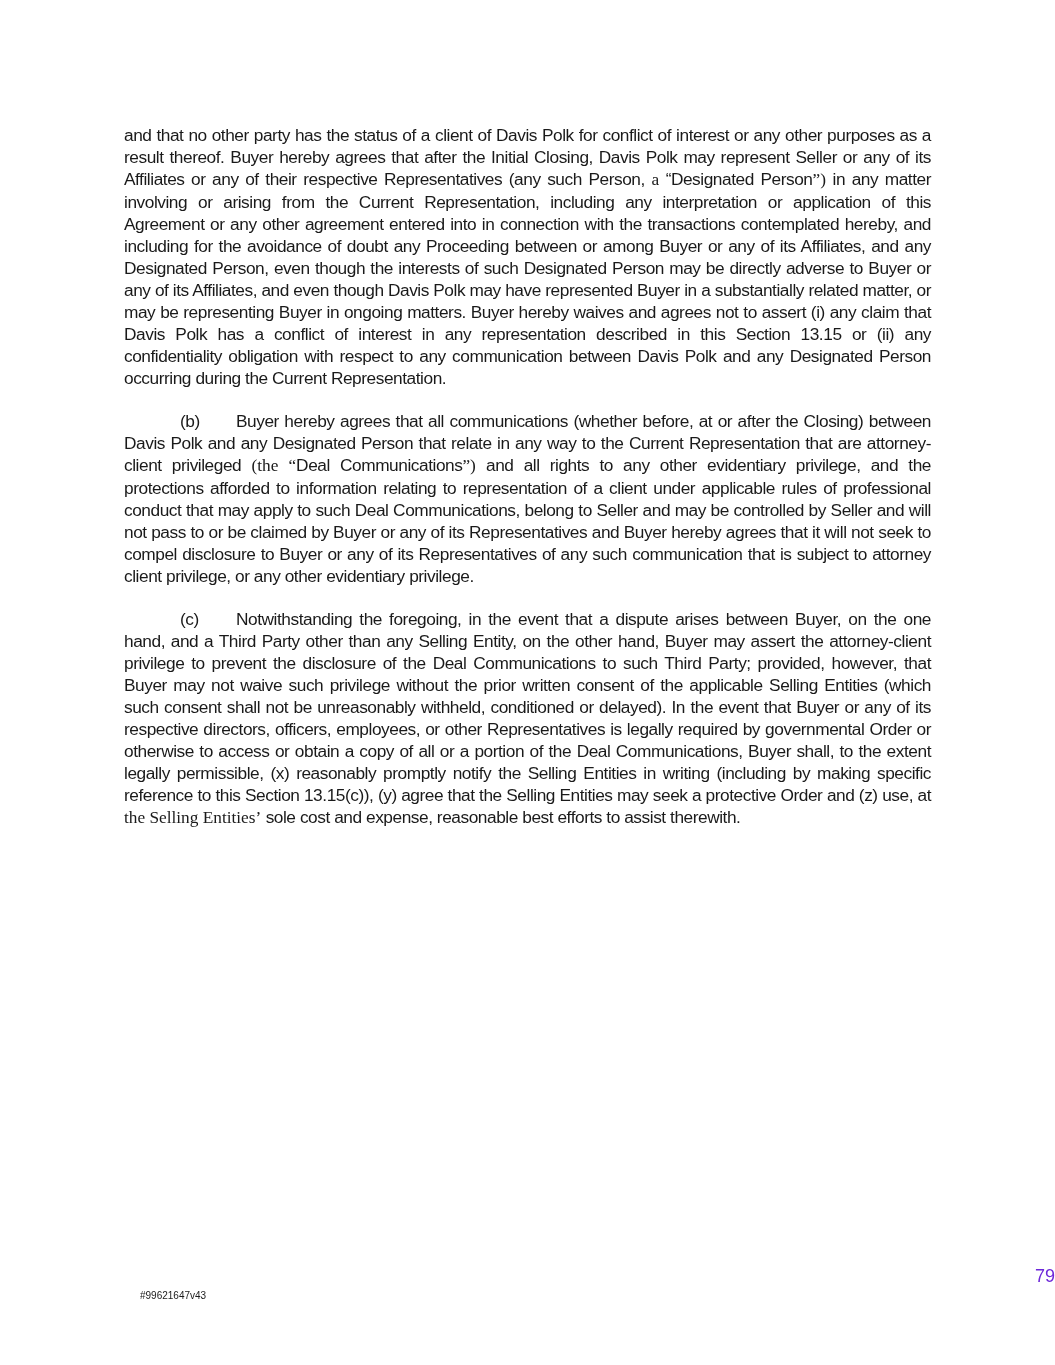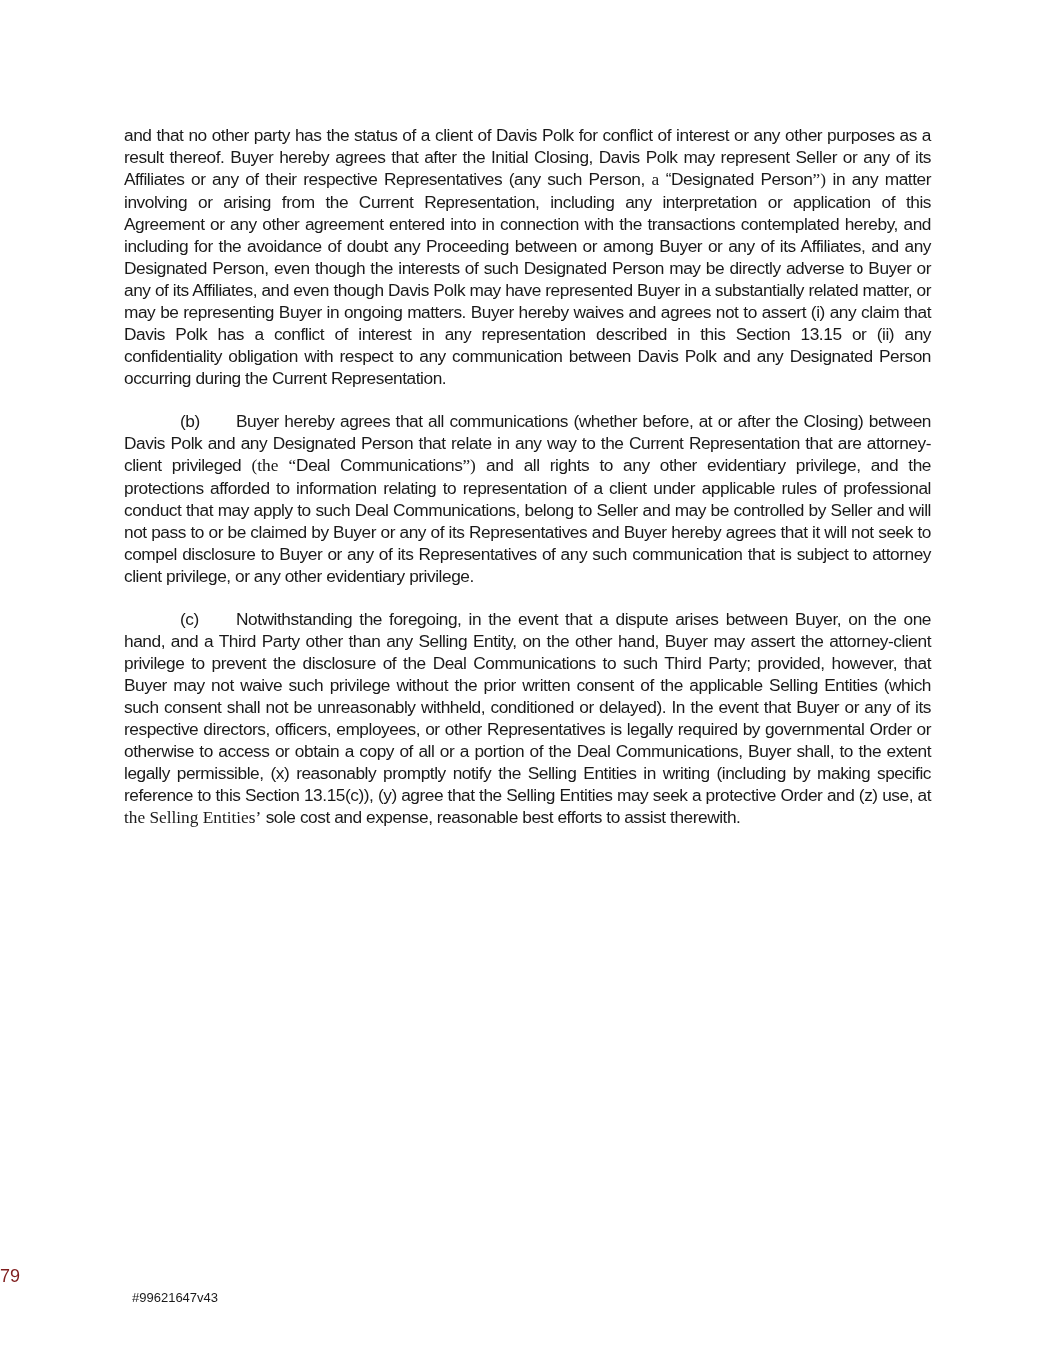--- a/index.html
+++ b/index.html
@@ -37,31 +37,31 @@
     }
     .serif {
       font-family: "Liberation Serif", serif;
       letter-spacing: 0;
     }
     .page-number {
       position: absolute;
       left: 0;
       width: 1055px;
       top: 1266px;
-      text-align: left;
+      text-align: right;
       font-family: "Liberation Sans", sans-serif;
       font-size: 18px;
-      color: #7f1d1d;
+      color: #6d28d9;
     }
     .doc-id {
       position: absolute;
-      left: 132px;
+      left: 140px;
       top: 1290px;
       font-family: "Liberation Sans", sans-serif;
-      font-size: 13px;
+      font-size: 10px;
       color: #1a1a1a;
     }
   </style>
 </head>
 <body>
 
 <div class="page">
   <p class="para"><span>and that no other party has the status of a client of Davis Polk for conflict of interest or any other purposes as a result thereof.  Buyer hereby agrees that after the Initial Closing, Davis Polk may represent Seller or any of its Affiliates or any of their respective Representatives (any such Person, </span><span class="serif">a </span><span>“Designated Person</span><span class="serif">”)</span><span> in any matter involving or arising from the Current Representation, including any interpretation or application of this Agreement or any other agreement entered into in connection with the transactions contemplated hereby, and including for the avoidance of doubt any Proceeding between or among Buyer or any of its Affiliates, and any Designated Person, even though the interests of such Designated Person may be directly adverse to Buyer or any of its Affiliates, and even though Davis Polk may have represented Buyer in a substantially related matter, or may be representing Buyer in ongoing matters.  Buyer hereby waives and agrees not to assert (i) any claim that Davis Polk has a conflict of interest in any representation described in this Section 13.15 or (ii) any confidentiality obligation with respect to any communication between Davis Polk and any Designated Person occurring during the Current Representation.</span></p>
   <p class="para"><span class="label">(b)</span><span>Buyer hereby agrees that all communications (whether before, at or after the Closing) between Davis Polk and any Designated Person that relate in any way to the Current Representation that are attorney-client privileged </span><span class="serif">(the “</span><span>Deal Communications</span><span class="serif">”)</span><span> and all rights to any other evidentiary privilege, and the protections afforded to information relating to representation of a client under applicable rules of professional conduct that may apply to such Deal Communications, belong to Seller and may be controlled by Seller and will not pass to or be claimed by Buyer or any of its Representatives and Buyer hereby agrees that it will not seek to compel disclosure to Buyer or any of its Representatives of any such communication that is subject to attorney client privilege, or any other evidentiary privilege.</span></p>
   <p class="para"><span class="label">(c)</span><span>Notwithstanding the foregoing, in the event that a dispute arises between Buyer, on the one hand, and a Third Party other than any Selling Entity, on the other hand, Buyer may assert the attorney-client privilege to prevent the disclosure of the Deal Communications to such Third Party; provided, however, that Buyer may not waive such privilege without the prior written consent of the applicable Selling Entities (which such consent shall not be unreasonably withheld, conditioned or delayed).  In the event that Buyer or any of its respective directors, officers, employees, or other Representatives is legally required by governmental Order or otherwise to access or obtain a copy of all or a portion of the Deal Communications, Buyer shall, to the extent legally permissible, (x) reasonably promptly notify the Selling Entities in writing (including by making specific reference to this Section 13.15(c)), (y) agree that the Selling Entities may seek a protective Order and (z) use, at </span><span class="serif">the Selling Entities’</span><span> sole cost and expense, reasonable best efforts to assist therewith.</span></p>

